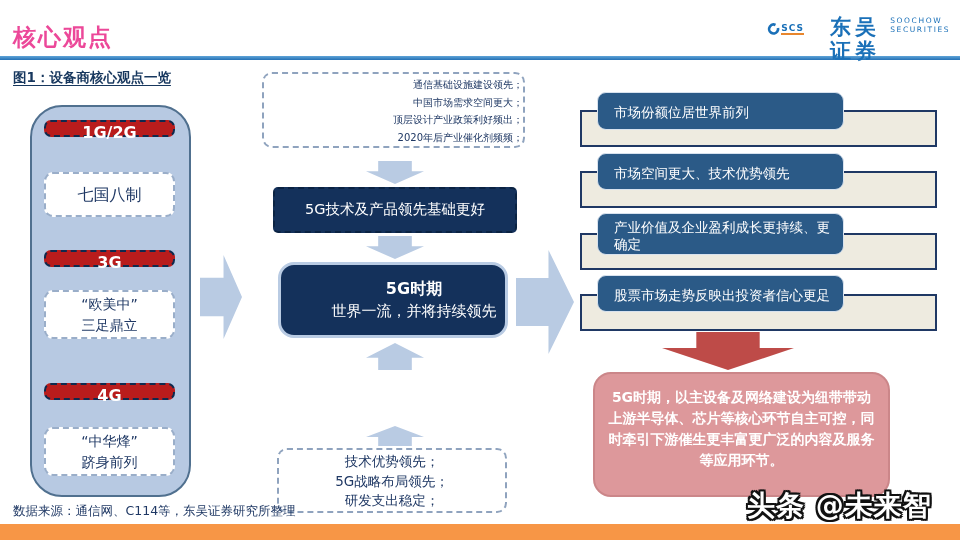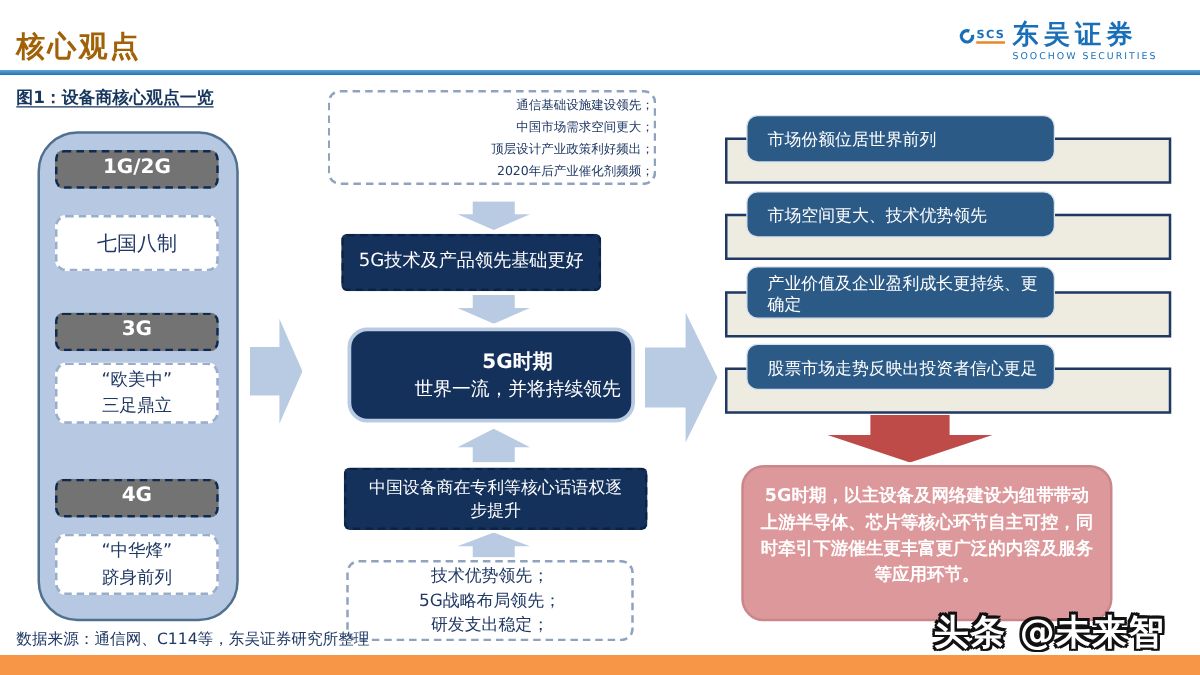--- a/index.html
+++ b/index.html
@@ -2,47 +2,47 @@
 <html><head>
 <meta charset="utf-8">
 <style>
   html,body{margin:0;padding:0;background:#fff;}
   #canvas{position:relative;width:960px;height:540px;background:#fff;overflow:hidden;
           font-family:"DejaVu Sans","Liberation Sans",sans-serif;}
   .abs{position:absolute;box-sizing:border-box;}
   .ml{white-space:pre-line;}
 
   
-  .slide-title{left:13px;top:22px;font-size:23px;font-weight:bold;color:#a16207;letter-spacing:2px;}
+  .slide-title{left:13px;top:22px;font-size:23px;font-weight:bold;color:#ec4899;letter-spacing:2px;}
   .header-rule{left:0;top:56px;width:960px;height:4px;background:linear-gradient(#5FA4D8,#2571B5);}
   .logo{left:766px;top:15px;display:flex;align-items:flex-start;gap:6px;}
   .logo-mark{display:flex;flex-direction:row;align-items:center;width:38px;}
   .logo-scs{font-size:9px;font-weight:bold;color:#1A70B8;letter-spacing:1px;border-bottom:2px solid #E8862D;margin-top:-1px;}
-  .brand-col{display:flex;flex-direction:column;}
+  .brand-col{display:flex;flex-direction:row;margin-left:20px;}
   .brand-name{font-size:21px;font-weight:bold;color:#1A70B8;letter-spacing:4px;line-height:24px;}
   .brand-sub{font-size:7.5px;color:#1A70B8;letter-spacing:1.6px;margin-top:1px;}
   .fig-label{left:13px;top:69px;font-size:13.5px;font-weight:bold;color:#17375E;text-decoration:underline;text-underline-offset:3px;}
 
   
   .panel{left:30px;top:105px;width:161px;height:392px;background:#B7C9E2;border:2px solid #50708F;border-radius:32px;}
-  .pill{position:absolute;left:12px;width:131px;height:31px;background:#737373;border:2px dashed #0E2A4E;border-radius:7px;
+  .pill{position:absolute;left:12px;width:131px;height:17px;background:#b91c1c;border:2px dashed #0E2A4E;border-radius:7px;
         color:#fff;font-weight:bold;font-size:16px;text-align:center;line-height:22px;box-sizing:border-box;}
   .p1{top:13px;}.p2{top:143px;}.p3{top:276px;}
   .wbox{position:absolute;left:12px;width:131px;background:#fff;border:2px dashed #9AAEC9;border-radius:9px;
         color:#1F3864;text-align:center;box-sizing:border-box;}
   .w1{top:51px;height:45px;font-size:16px;line-height:41px;margin-top:14px;}
   .w2{top:183px;height:49px;font-size:14px;line-height:21px;padding-top:2px;}
   .w3{top:320px;height:49px;font-size:14px;line-height:21px;padding-top:2px;}
 
   
   .dashbox{background:#fff;border:2px dashed #8FA3BE;border-radius:10px;color:#1F3864;}
   .dtop{left:262px;top:72px;width:263px;height:76px;font-size:10px;line-height:17.5px;padding:2px 0 0 15px;text-align:right;}
   .dbot{left:277px;top:448px;width:230px;height:65px;font-size:13.5px;line-height:19.5px;padding-top:2px;text-align:center;}
   .navybox{background:#14315B;border:2px dashed #0B2342;border-radius:5px;color:#fff;text-align:center;}
-  .s1{left:273px;top:187px;width:208px;height:46px;font-size:14.5px;line-height:41px;}
+  .s1{left:273px;top:187px;width:244px;height:46px;font-size:14.5px;line-height:41px;}
   .s2{left:275px;top:374px;width:243px;height:50px;font-size:13.5px;line-height:19px;padding:5px 14px 0 14px;}
   .core{left:278px;top:262px;width:230px;height:76px;background:#14315B;border:3px solid #B9CBE3;border-radius:16px;
         color:#fff;text-align:center;padding-top:13px;padding-left:42px;}
   .core .t{font-size:16px;font-weight:bold;line-height:22px;}
   .core .s{font-size:15px;line-height:22px;}
 
   
   .bar{background:#B9CBE3;}
   .ar-down{clip-path:polygon(21% 0,79% 0,79% 45%,100% 45%,50% 100%,0 45%,21% 45%);}
   .ar-up{clip-path:polygon(50% 0,100% 55%,79% 55%,79% 100%,21% 100%,21% 55%,0 55%);}
@@ -114,21 +114,20 @@
 顶层设计产业政策利好频出；
 2020年后产业催化剂频频；</div>
   <div class="abs bar ar-down ad1"></div>
   <div class="abs navybox s1">5G技术及产品领先基础更好</div>
   <div class="abs bar ar-down ad2"></div>
   <div class="abs core">
     <div class="t">5G时期</div>
     <div class="s">世界一流，并将持续领先</div>
   </div>
   <div class="abs bar ar-up au1"></div>
-  <div class="abs navybox s2">中国设备商在专利等核心话语权逐步提升</div>
   <div class="abs bar ar-up au2"></div>
   <div class="abs dashbox dbot ml">技术优势领先；
 5G战略布局领先；
 研发支出稳定；</div>
 
   <div class="abs bk bk1"></div>
   <div class="abs bf bf1">市场份额位居世界前列</div>
   <div class="abs bk bk2"></div>
   <div class="abs bf bf2">市场空间更大、技术优势领先</div>
   <div class="abs bk bk3"></div>

